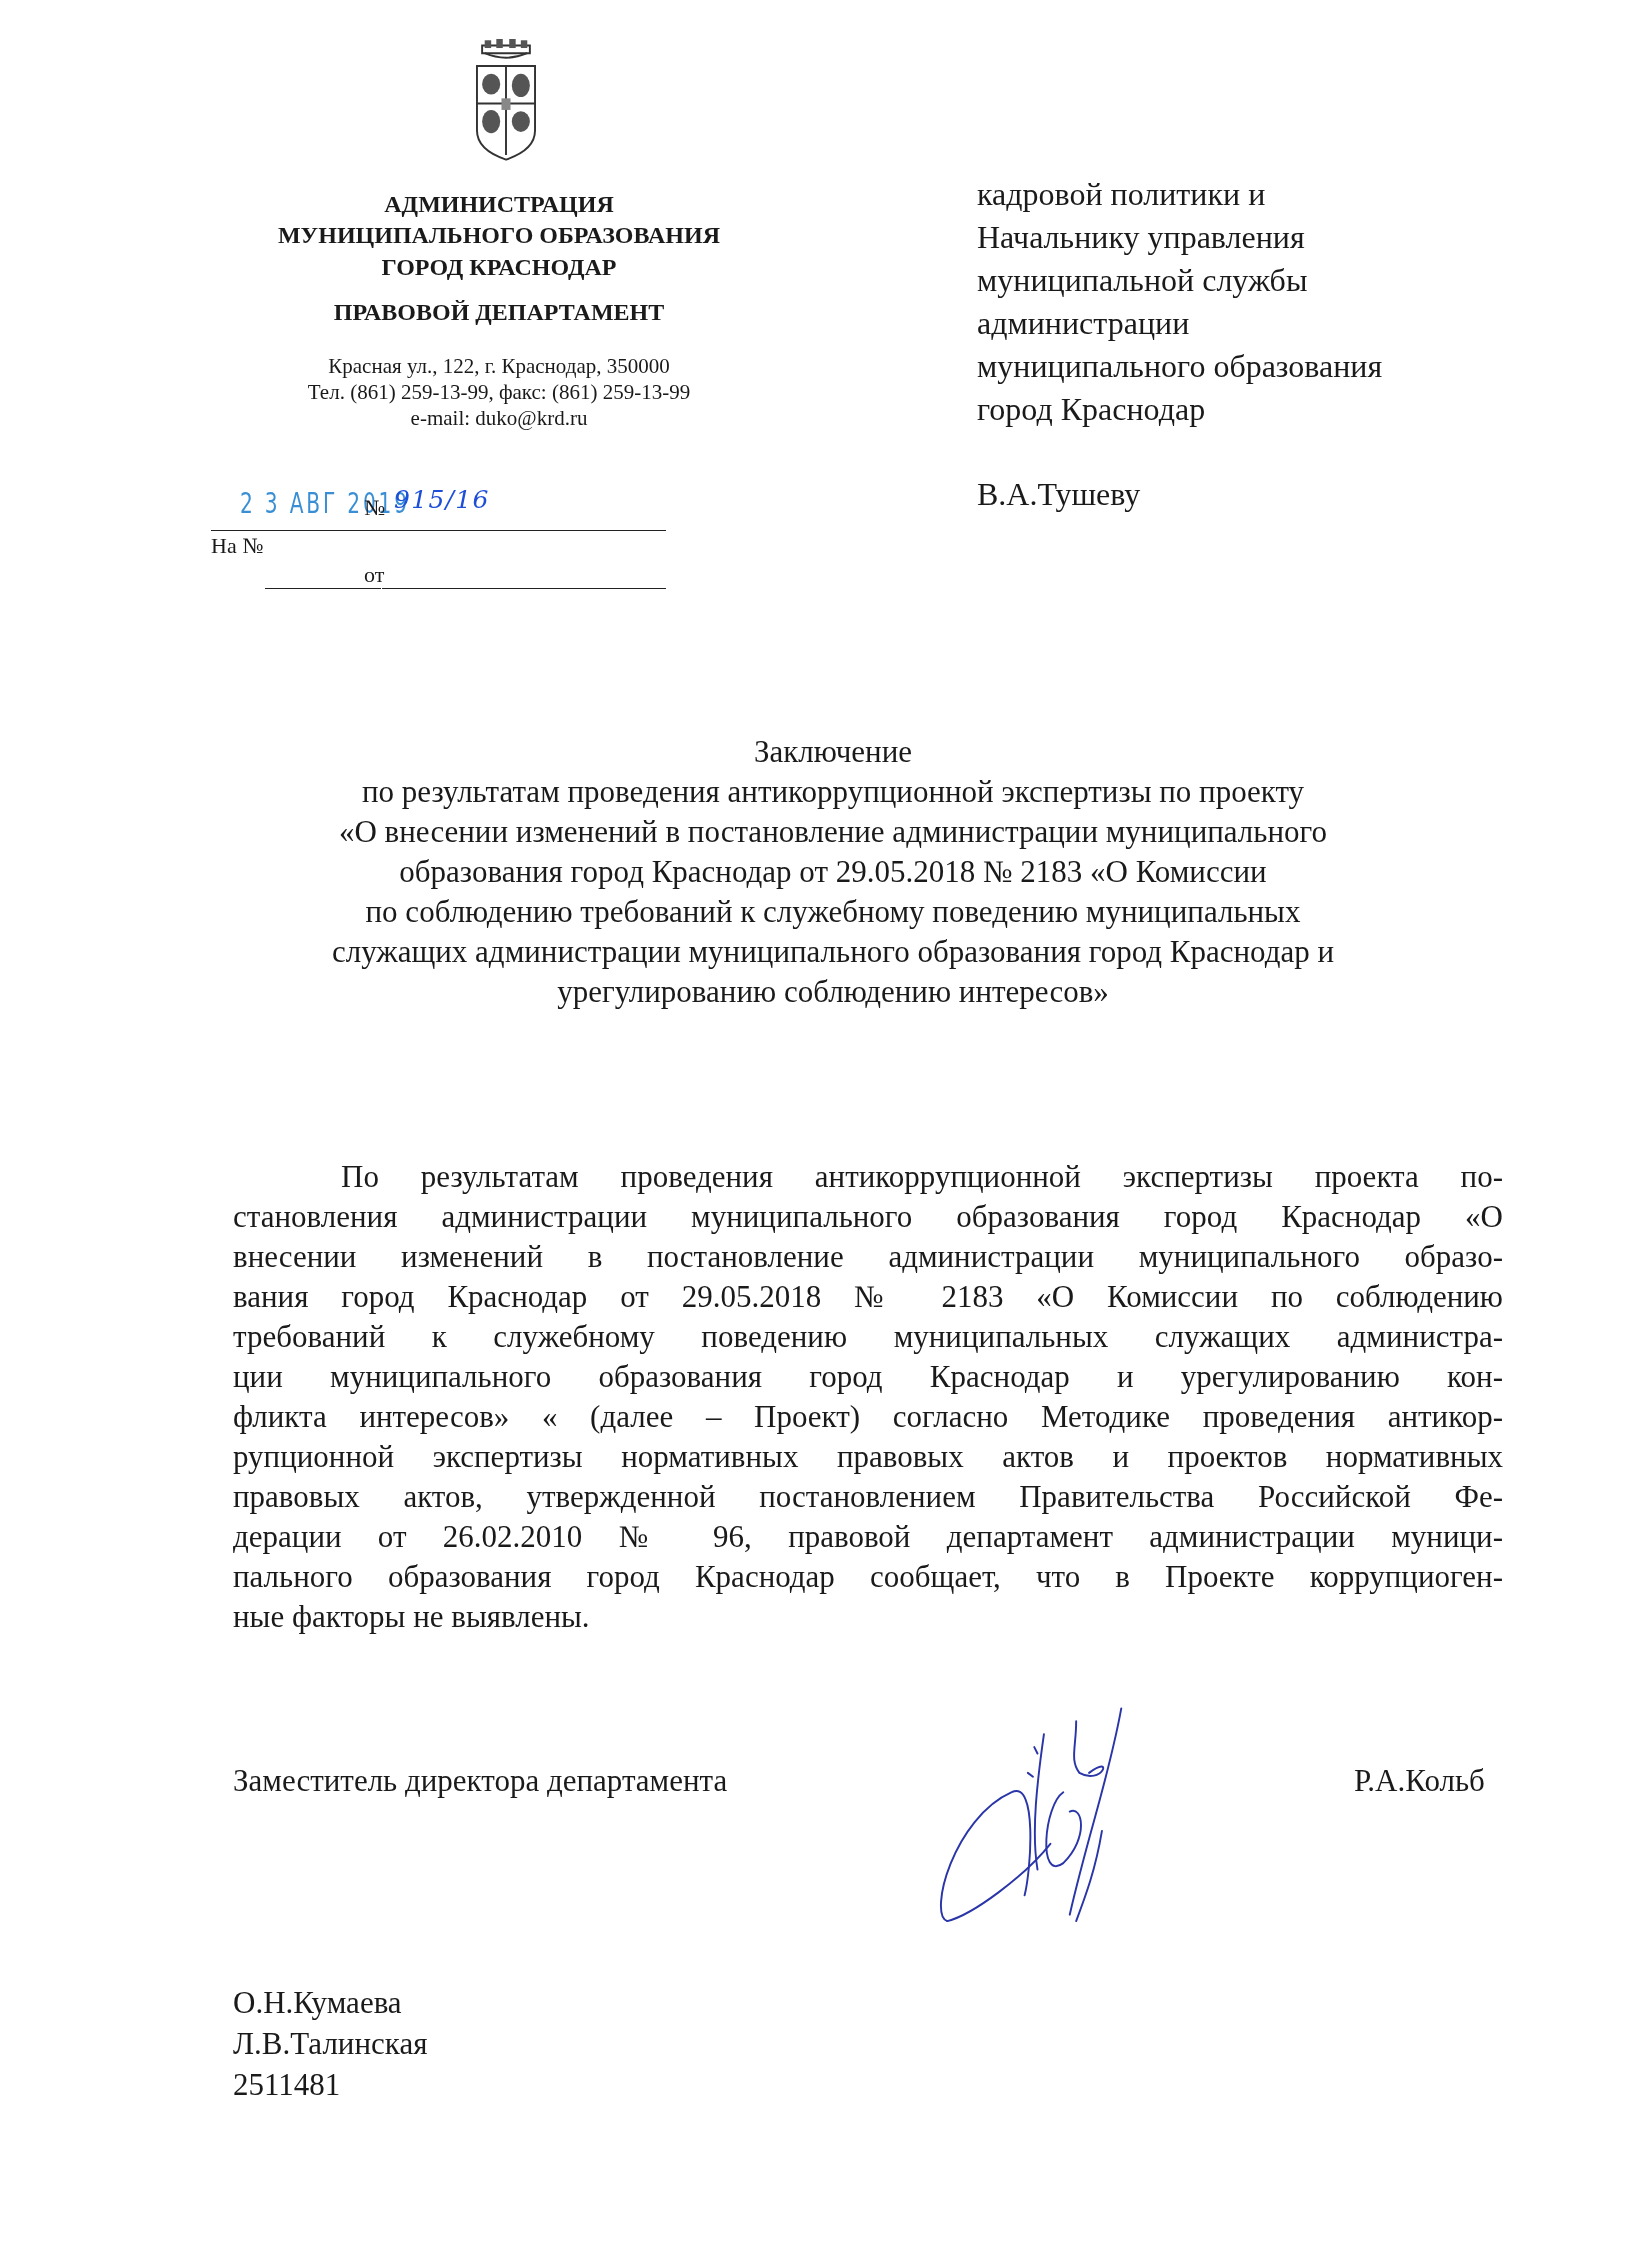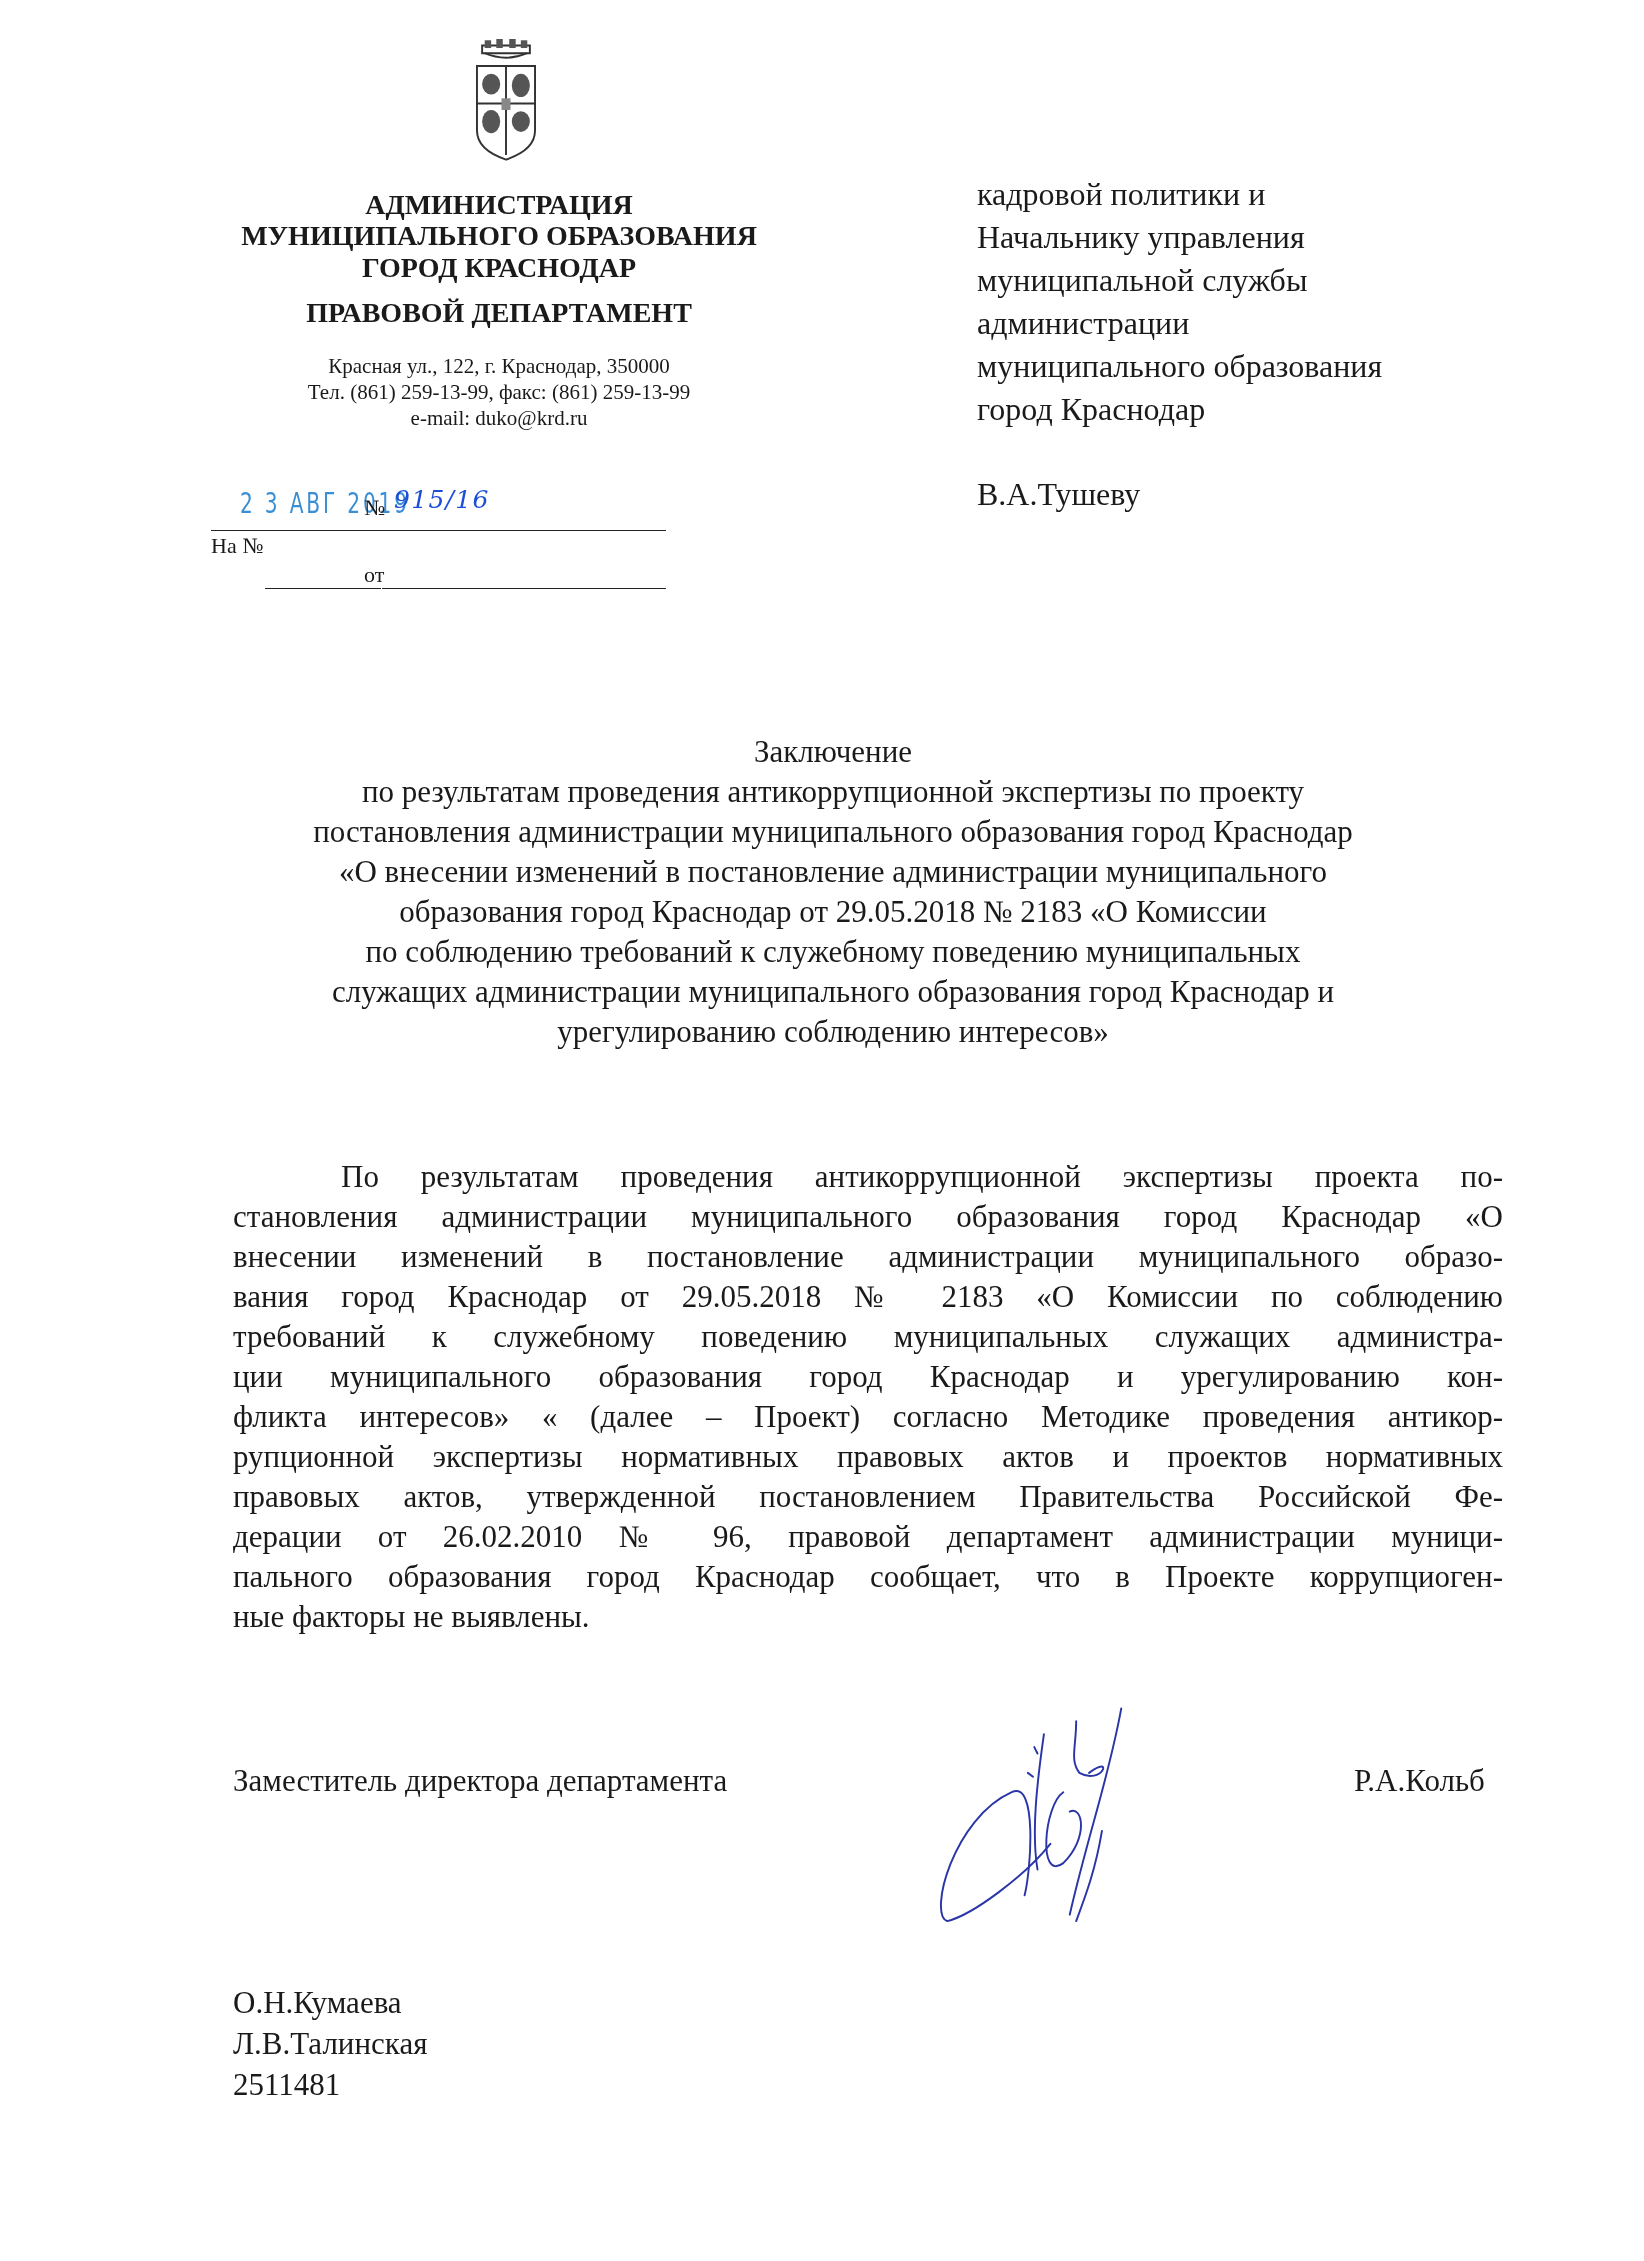--- a/index.html
+++ b/index.html
@@ -3,21 +3,21 @@
 <meta charset="utf-8">
 <style>
   html, body { margin: 0; padding: 0; background: #ffffff; }
   body { width: 1644px; height: 2261px; position: relative; overflow: hidden;
          font-family: "Liberation Serif", "DejaVu Serif", serif; color: #1a1a1a; }
   .abs { position: absolute; }
 
   
   #emblem { left: 464px; top: 39px; width: 84px; height: 129px; }
   .lh-title { left: 193px; width: 612px; text-align: center; font-weight: bold;
-              font-size: 28px; line-height: 31px; letter-spacing: 0px; }
+              font-size: 24px; line-height: 31px; letter-spacing: 0px; }
   #lh-admin { top: 189px; }
   #lh-muni { top: 220px; }
   #lh-city { top: 252px; }
   #lh-dept { top: 297px; }
   .lh-addr { left: 193px; width: 612px; text-align: center; font-size: 21px; line-height: 26px; }
   #lh-addr1 { top: 353px; }
   #lh-addr2 { top: 379px; }
   #lh-addr3 { top: 405px; }
 
   
@@ -109,21 +109,20 @@
   <span class="line">муниципальной службы</span>
   <span class="line">администрации</span>
   <span class="line">муниципального образования</span>
   <span class="line">город Краснодар</span>
 </div>
 <div id="addressee" class="abs">В.А.Тушеву</div>
 
 <div id="doc-title" class="abs">
   <span class="line">Заключение</span>
   <span class="line">по результатам проведения антикоррупционной экспертизы по проекту</span>
-  <span class="line">постановления администрации муниципального образования город Краснодар</span>
   <span class="line">«О внесении изменений в постановление администрации муниципального</span>
   <span class="line">образования город Краснодар от 29.05.2018 № 2183 «О Комиссии</span>
   <span class="line">по соблюдению требований к служебному поведению муниципальных</span>
   <span class="line">служащих администрации муниципального образования город Краснодар и</span>
   <span class="line">урегулированию соблюдению интересов»</span>
 </div>
 
 <div id="body-text" class="abs">
   <span class="line first">По результатам проведения антикоррупционной экспертизы проекта по-</span>
   <span class="line">становления администрации муниципального образования город Краснодар «О</span>

